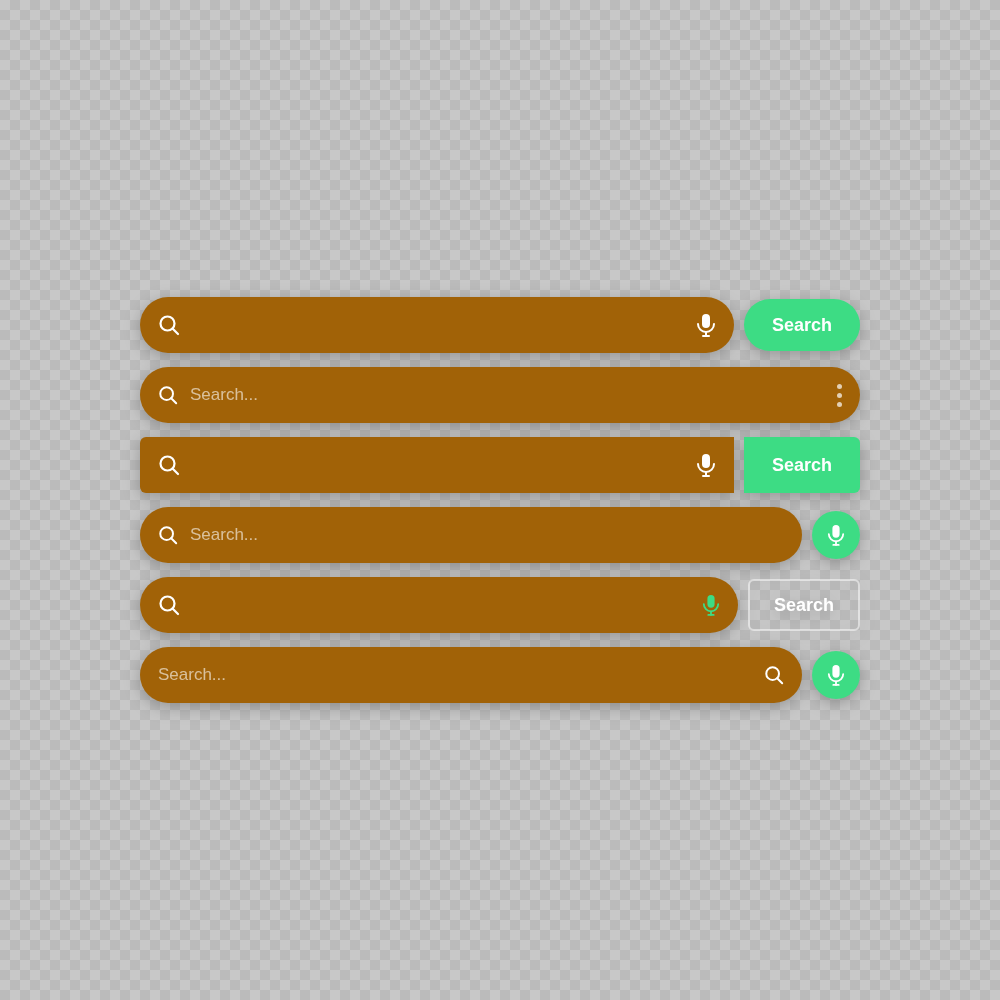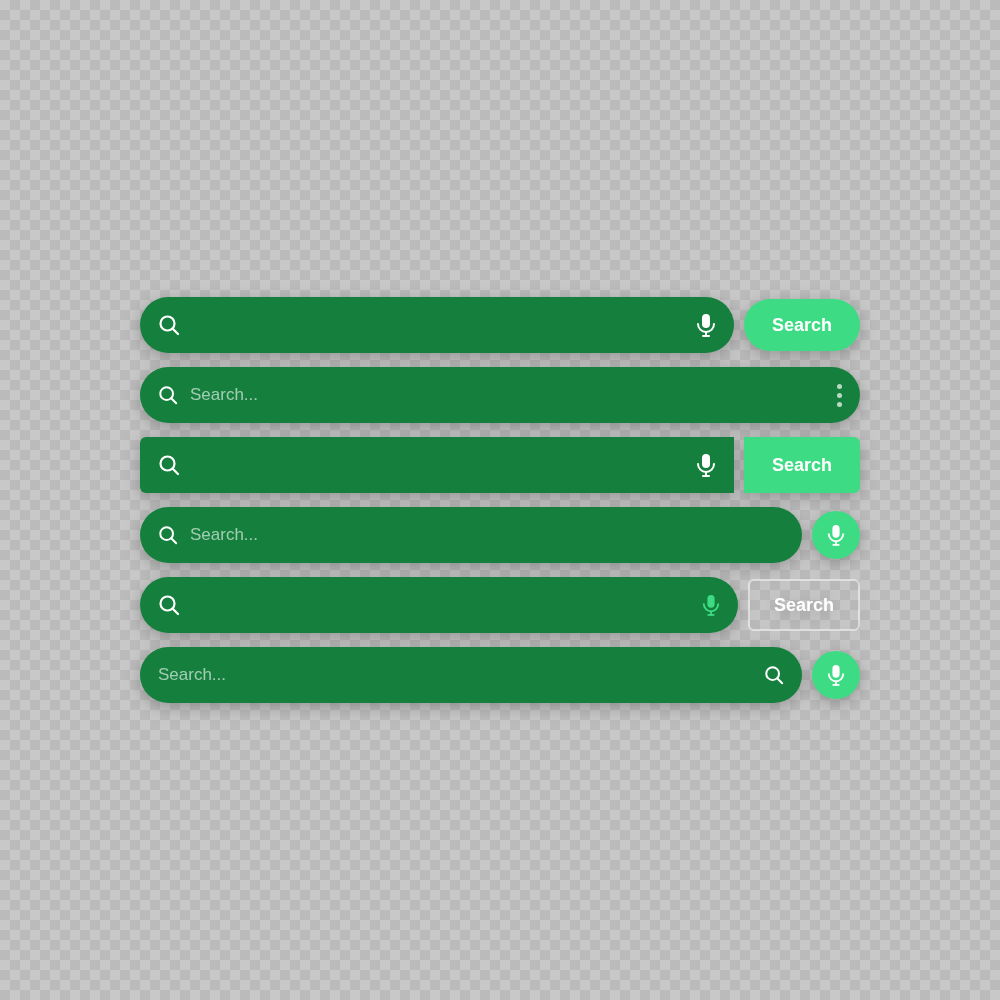--- a/index.html
+++ b/index.html
@@ -34,21 +34,21 @@
     
     .search-row {
       display: flex;
       align-items: center;
       gap: 10px;
       filter: drop-shadow(0 4px 8px rgba(0,0,0,0.25));
     }
 
     
     .bar {
-      background-color: #15803d;
+      background-color: #a16207;
       color: white;
       display: flex;
       align-items: center;
       padding: 0 18px;
       height: 56px;
       flex: 1;
     }
 
     
     .bar-pill {

